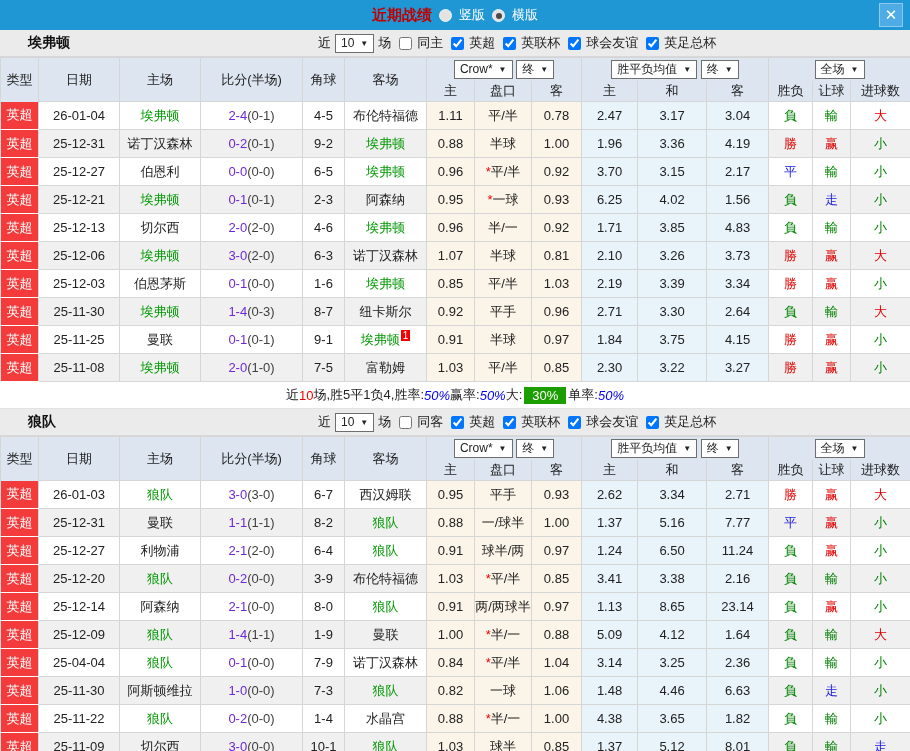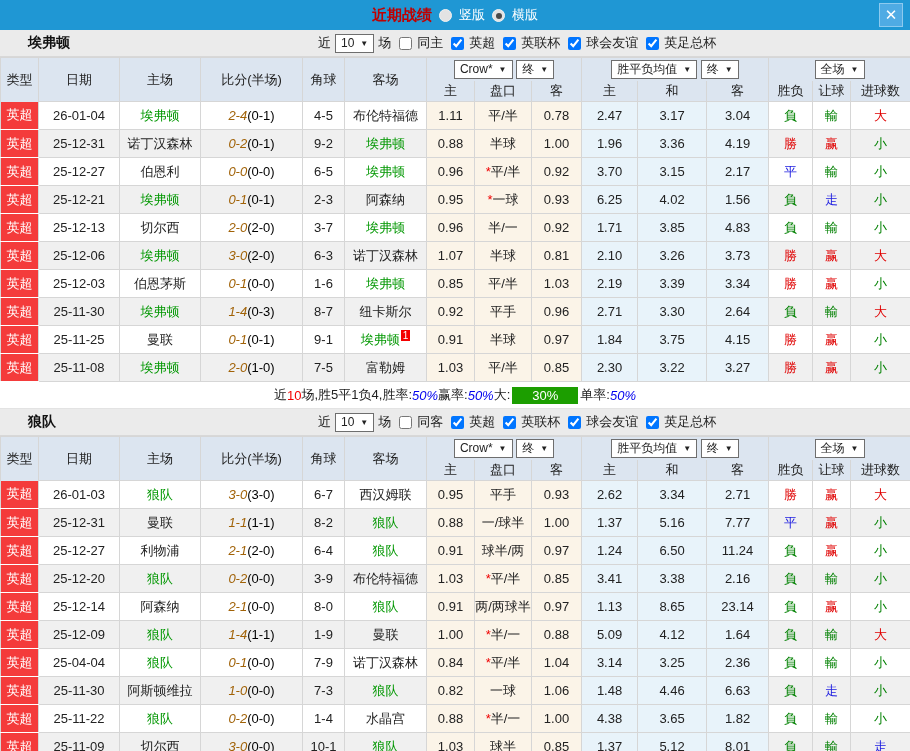--- a/index.html
+++ b/index.html
@@ -58,39 +58,39 @@
   thead th.rsp { height: 44px; }
   tbody td { height: 28px; font-size: 13px; background: #fff; }
   tbody tr:nth-child(even) td { background: #f0f0f0; }
   tbody td.col-cream { background: #fbf4e8 !important; }
   tbody td.col-blue  { background: #e8f3fa !important; }
   td.c-type {
     background: #f43b3b !important; color: #fff;
     border-bottom: 1px solid #fff; border-top: none;
   }
   .g { color: #009700; }
-  .score { color: #a16207; font-style: italic; }
-  .half { color: #000000; }
+  .score { color: #6d28d9; }
+  .half { color: #404040; }
   .t-r { color: #e00000; }
   .t-g { color: #008000; }
   .t-b { color: #2020e0; }
   .star { color: #f00000; display: none; }
   .star.show { display: inline; }
   sup.card {
     background: #f40000; color: #fff; font-size: 10px; line-height: 12px;
     padding: 0 2px; margin-left: 1px; vertical-align: super;
   }
   
   .summary {
     height: 27px; background: #fff; border-bottom: 1px solid #e3e3e3;
     display: flex; align-items: center; justify-content: center; font-size: 13px; color: #222;
   }
   .summary .s-r { color: #f40000; }
   .summary .s-b { color: #0000ee; font-style: italic; }
-  .summary .s-badge { background: #1c9e00; color: #fff; padding: 1px 20px; margin: 0 2px; }
+  .summary .s-badge { background: #1c9e00; color: #fff; padding: 1px 8px; margin: 0 2px; }
 </style>
 </head>
 <body>
 
 <div class="topbar">
   <span class="title">近期战绩</span>
   <span class="rad"></span>
   <span class="rad-label">竖版</span>
   <span class="rad sel"></span>
   <span class="rad-label">横版</span>
@@ -252,21 +252,21 @@
     <td class="col-blue">1.56</td>
     <td class="t-g">負</td>
     <td class="t-b">走</td>
     <td class="t-g">小</td>
   </tr>
           <tr>
     <td class="c-type">英超</td>
     <td>25-12-13</td>
     <td><span>切尔西</span></td>
     <td><span class="score">2-0</span><span class="half">(2-0)</span></td>
-    <td>3-7</td>
+    <td>4-6</td>
     <td><span class="g">埃弗顿</span></td>
     <td class="col-cream">0.96</td>
     <td class="col-cream"><span>半/一</span></td>
     <td class="col-cream">0.92</td>
     <td class="col-blue">1.71</td>
     <td class="col-blue">3.85</td>
     <td class="col-blue">4.83</td>
     <td class="t-g">負</td>
     <td class="t-g">輸</td>
     <td class="t-g">小</td>

